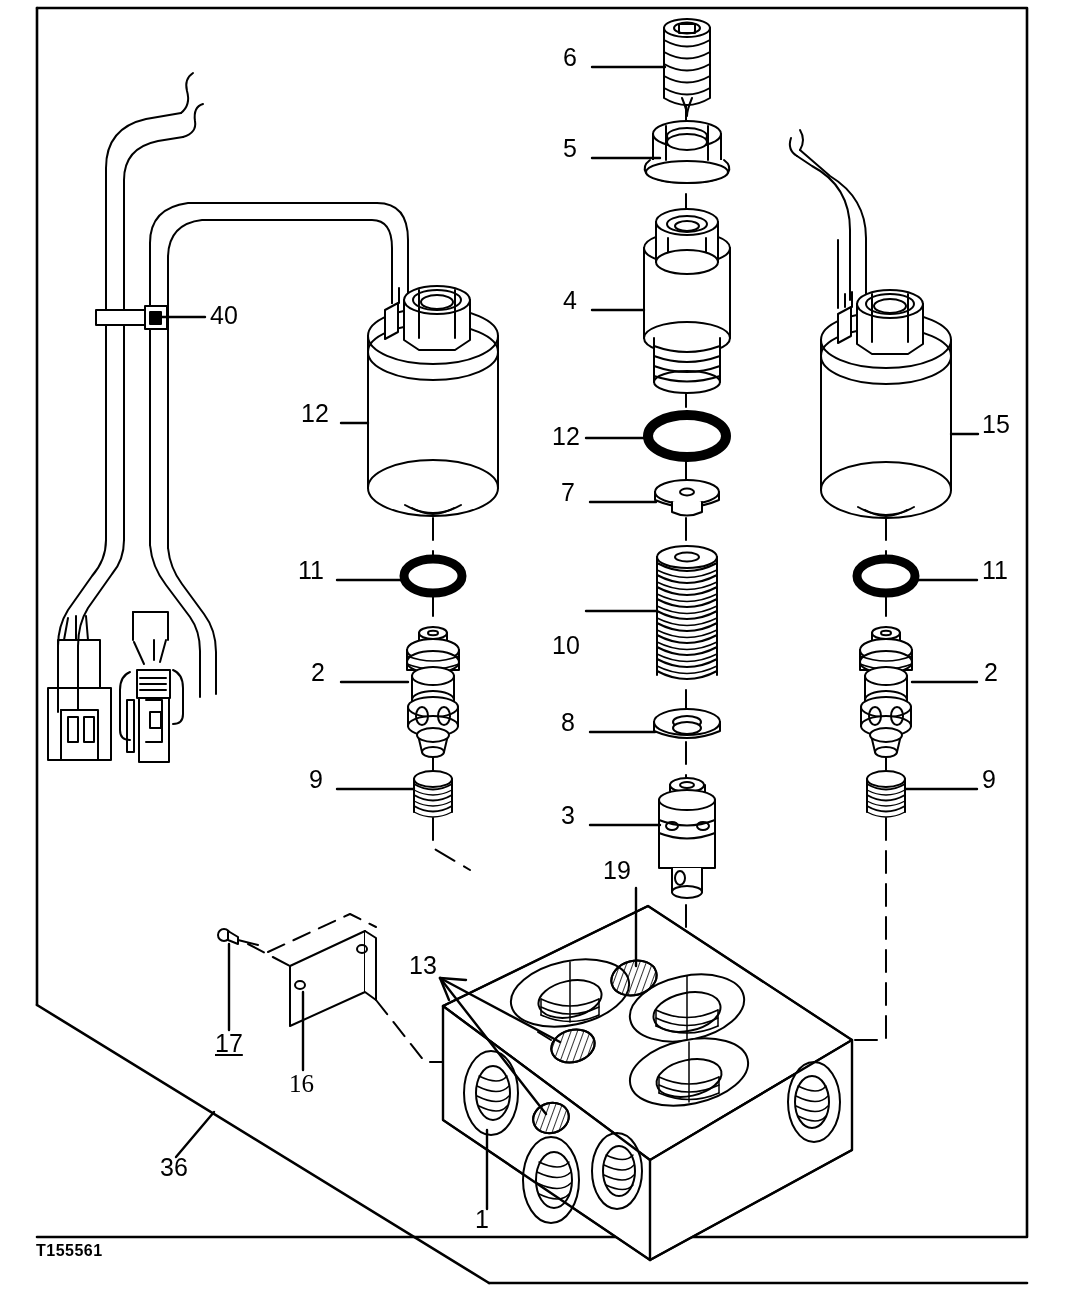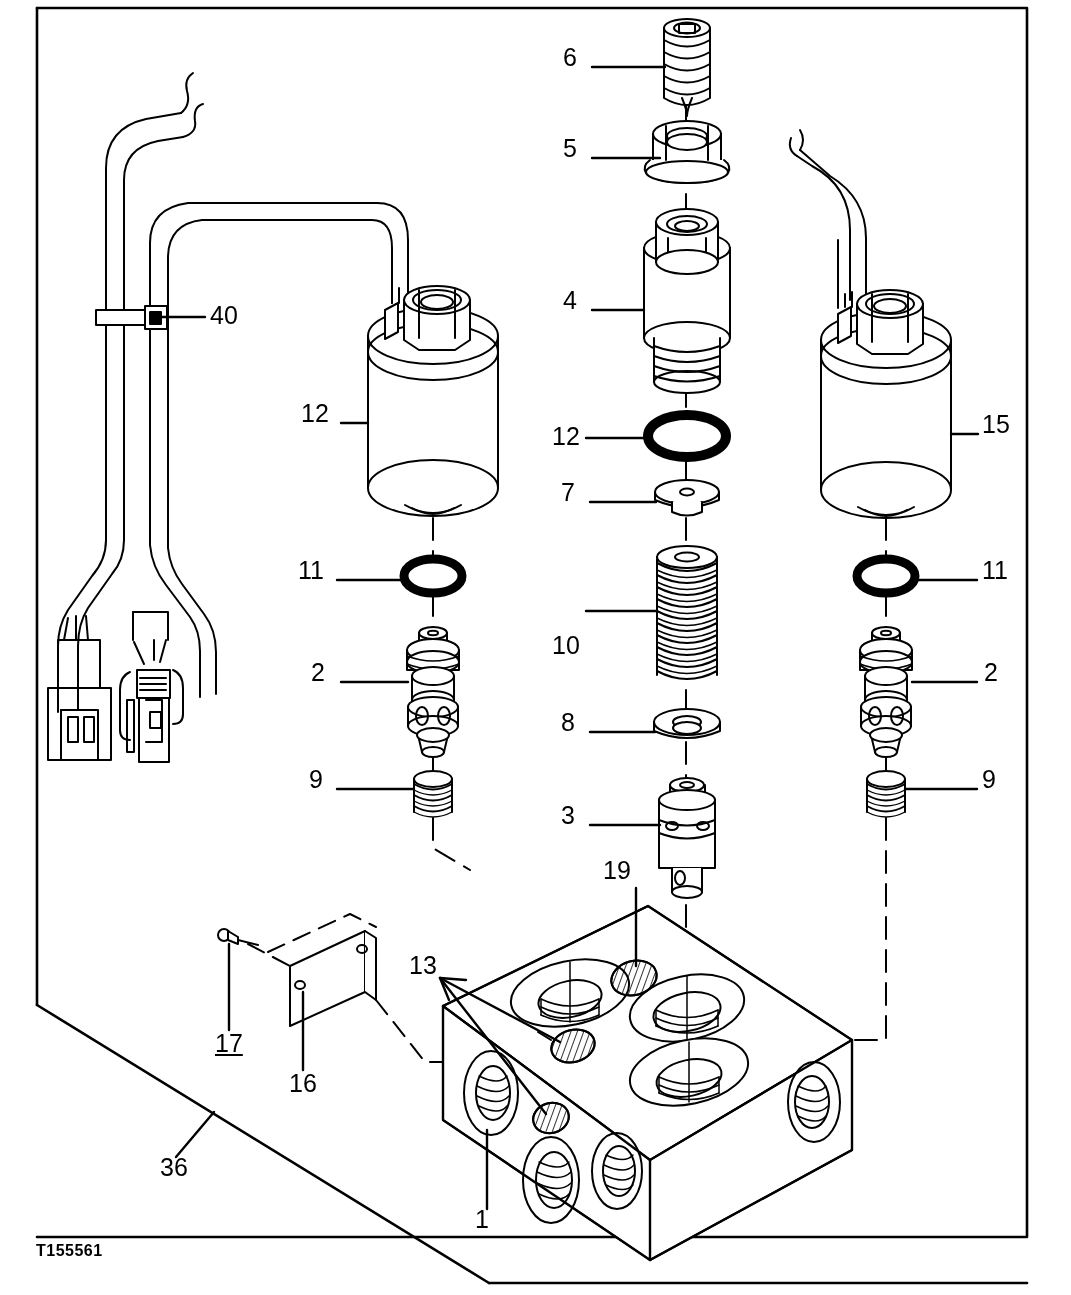--- a/index.html
+++ b/index.html
@@ -409,19 +409,19 @@
 
 <div class="cal" style="left:982px;  top:412px;">15</div>
 <div class="cal" style="left:982px;  top:558px;">11</div>
 <div class="cal" style="left:984px;  top:660px;">2</div>
 <div class="cal" style="left:982px;  top:767px;">9</div>
 
 <div class="cal" style="left:603px;  top:858px;">19</div>
 <div class="cal" style="left:409px;  top:953px;">13</div>
 <div class="cal" style="left:475px;  top:1207px;">1</div>
 <div class="cal" style="left:215px;  top:1031px;text-decoration:underline;">17</div>
-<div class="cal" style="left:289px;  top:1071px;">16</div>
+<div class="cal" style="left:289px;  top:1071px;font-family:Liberation Serif, serif;">16</div>
 <div class="cal" style="left:160px;  top:1155px;">36</div>
 <div class="cal" style="left:210px;  top:303px;">40</div>
 
 <div class="figid">T155561</div>
 
 </div>
 
 </body></html>

